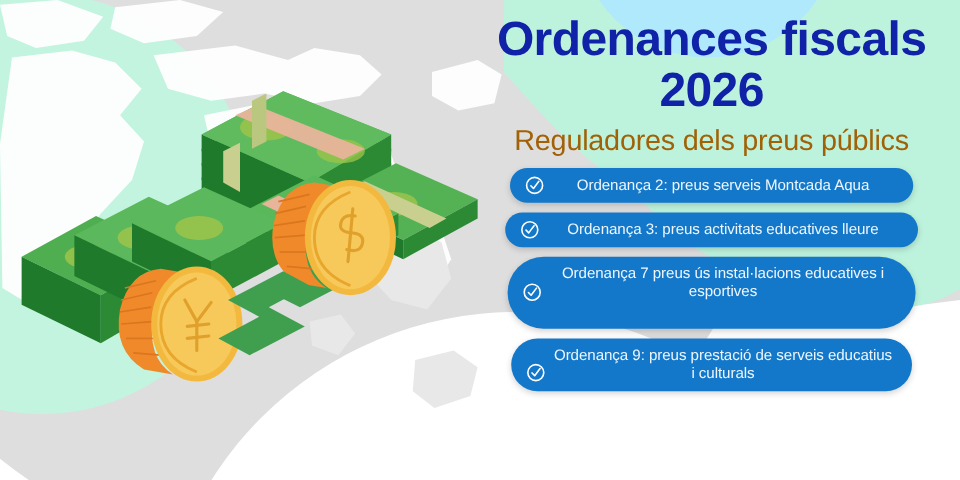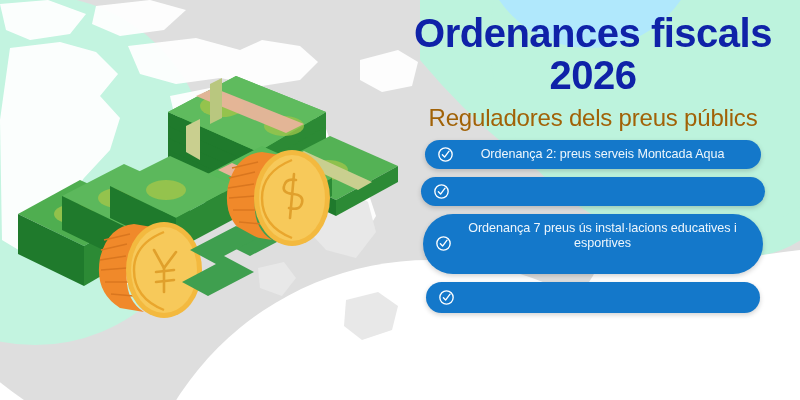--- a/index.html
+++ b/index.html
@@ -260,38 +260,40 @@
         <span class="label">Ordenança 2: preus serveis Montcada Aqua</span>
       </div>
 
       <div class="pill pill-w2">
         <span class="check">
           <svg viewBox="0 0 24 24" fill="none" stroke="#ffffff" stroke-width="1.9" stroke-linecap="round" stroke-linejoin="round">
             <circle cx="12" cy="12" r="9.4"></circle>
               <path d="M7.6 12.4 L10.7 15.6 L17 7.2"></path>
           </svg>
         </span>
+        <span class="label">Ordenança 3: preus activitats educatives lleure</span>
       </div>
 
 
       <div class="pill pill-w4">
         <span class="check">
           <svg viewBox="0 0 24 24" fill="none" stroke="#ffffff" stroke-width="1.9" stroke-linecap="round" stroke-linejoin="round">
             <circle cx="12" cy="12" r="9.4"></circle>
               <path d="M7.6 12.4 L10.7 15.6 L17 7.2"></path>
           </svg>
         </span>
         <span class="label">Ordenança 7 preus ús instal·lacions educatives i esportives</span>
       </div>
 
       <div class="pill pill-w5">
         <span class="check">
           <svg viewBox="0 0 24 24" fill="none" stroke="#ffffff" stroke-width="1.9" stroke-linecap="round" stroke-linejoin="round">
             <circle cx="12" cy="12" r="9.4"></circle>
               <path d="M7.6 12.4 L10.7 15.6 L17 7.2"></path>
           </svg>
         </span>
+        <span class="label">Ordenança 9: preus prestació de serveis educatius i culturals</span>
       </div>
 
     </div>
   </div>
 
 </div>
 
 </body></html>

